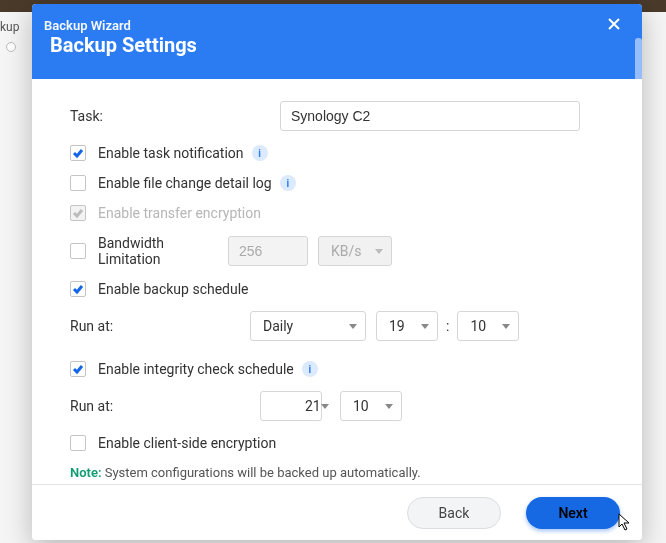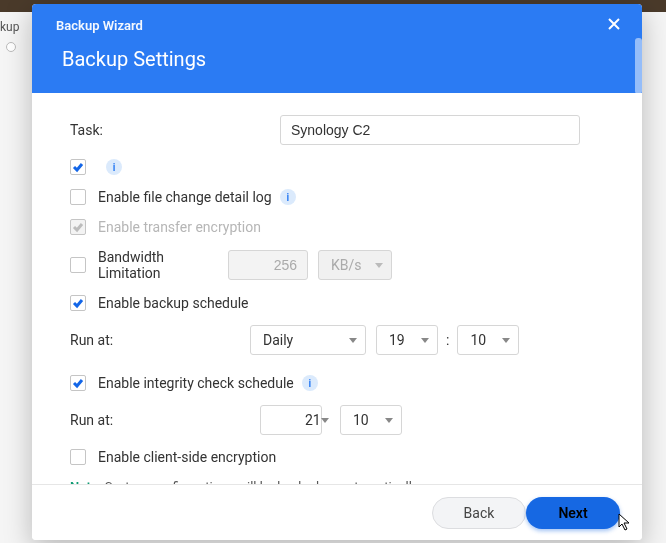--- a/index.html
+++ b/index.html
@@ -3,35 +3,35 @@
 <meta charset="utf-8">
 <style>
   * { box-sizing: border-box; margin: 0; padding: 0; }
   html, body { width: 666px; height: 543px; font-family: -apple-system, "Segoe UI", Roboto, Arial, sans-serif; background: #e8e8e8; overflow: hidden; }
   .backdrop { position: absolute; left: 0; top: 0; width: 666px; height: 543px; background: #f5f5f5; }
   .backdrop-stripe { position: absolute; left: 0; top: 0; width: 666px; height: 12px; background: #4a3a2a; }
   .bg-tab { position: absolute; left: 0; top: 20px; font-size: 12px; color: #555; }
   .bg-circle { position: absolute; left: 6px; top: 42px; width: 10px; height: 10px; border: 1px solid #bbb; border-radius: 50%; background: #fff; }
 
   .modal { position: absolute; left: 32px; top: 4px; width: 610px; height: 536px; background: #fff; border-radius: 4px; box-shadow: 0 8px 28px rgba(0,0,0,0.25); overflow: hidden; }
-  .hdr { background: #2b7bf3; color: #fff; padding: 14px 22px 22px 24px; position: relative; }
+  .hdr { background: #2b7bf3; color: #fff; padding: 14px 22px 22px 12px; position: relative; }
   .hdr-small { font-size: 13px; font-weight: 600; opacity: 0.95; }
-  .hdr-title { font-size: 20px; font-weight: 400; margin-top: 14px; margin-left: 6px; }
+  .hdr-title { font-size: 20px; font-weight: 700; margin-left: 6px; }
   .hdr-close { position: absolute; right: 14px; top: 12px; width: 22px; height: 22px; cursor: pointer; }
   .hdr-close svg { width: 16px; height: 16px; stroke: #fff; stroke-width: 2; }
   .hdr-scroll { position: absolute; right: 0; top: 34px; width: 7px; height: 56px; background: rgba(255,255,255,0.5); border-radius: 3px; }
 
   .body { padding: 22px 30px 8px 38px; font-size: 14px; color: #333; }
   .row { display: flex; align-items: center; margin-bottom: 14px; }
   .row.sub { }
   .lbl-col { width: 210px; color: #333; }
   .sub .lbl-col { width: 180px; }
 
   .text-input { width: 300px; height: 30px; border: 1px solid #d6d6d6; border-radius: 3px; padding: 0 10px; font-size: 14px; color: #333; background: #fff; }
-  .text-input.small { width: 80px; text-align: right; }
+  .text-input.small { width: 80px; text-align: left; }
   .text-input.disabled { background: #f3f3f3; color: #aaa; }
 
   .chk { width: 16px; height: 16px; border: 1px solid #c5c5c5; border-radius: 2px; margin-right: 12px; display: inline-flex; align-items: center; justify-content: center; background: #fff; cursor: pointer; flex: none; }
   .chk.checked svg { display: block; }
   .chk svg { display: none; width: 12px; height: 12px; stroke: #1366e8; stroke-width: 3; fill: none; }
   .chk.disabled { background: #f3f3f3; cursor: default; }
   .chk.disabled svg { stroke: #bcbcbc; }
   .chk-label.disabled { color: #b6b6b6; }
 
   .info { width: 16px; height: 16px; border-radius: 50%; background: #dbeafc; color: #2b7bf3; font-size: 10px; font-weight: 700; display: inline-flex; align-items: center; justify-content: center; margin-left: 8px; cursor: pointer; flex: none; }
@@ -40,21 +40,21 @@
   .sel.disabled { background: #f1f1f1; color: #aaa; cursor: default; }
   .sel .caret { margin-left: auto; }
   .caret { width: 0; height: 0; border-left: 4px solid transparent; border-right: 4px solid transparent; border-top: 5px solid #888; }
   .sel.disabled .caret { border-top-color: #bbb; }
   .colon { margin: 0 8px; color: #333; }
 
   .note-row { margin-top: 6px; font-size: 13px; }
   .note-label { color: #0f9b73; font-weight: 600; }
   .note-text { color: #555; }
 
-  .ftr { position: absolute; bottom: 0; left: 0; right: 0; height: 56px; border-top: 1px solid #e6e6e6; display: flex; align-items: center; justify-content: flex-end; padding: 0 22px; gap: 0; background: #fff; }
+  .ftr { position: absolute; bottom: 0; left: 0; right: 0; height: 56px; border-top: 1px solid #e6e6e6; display: flex; align-items: center; justify-content: flex-end; padding: 0 22px; gap: 25px; background: #fff; }
   .btn { height: 32px; min-width: 94px; border-radius: 16px; display: inline-flex; align-items: center; justify-content: center; font-size: 14px; cursor: pointer; border: 1px solid transparent; }
   .btn-secondary { background: #f3f4f6; color: #444; border-color: #dcdde0; }
   .btn-primary { background: #1668e3; color: #000000; font-weight: 600; box-shadow: 0 2px 4px rgba(22,104,227,0.4); }
 
   .cursor { position: absolute; width: 16px; height: 20px; }
 </style>
 </head>
 <body>
 
 <div class="backdrop">
@@ -82,20 +82,21 @@
       <div class="lbl-col">Task:</div>
       <input class="text-input" type="text" value="Synology C2" style="">
     </div>
 
     <div class="row">
       <span class="chk checked">
         <svg viewBox="0 0 12 12">
             <path d="M2 6 L5 9 L10 3"></path>
           </svg>
       </span>
+      <span class="chk-label">Enable task notification</span>
       <span class="info">i</span>
     </div>
 
     <div class="row">
       <span class="chk">
         
       </span>
       <span class="chk-label">Enable file change detail log</span>
       <span class="info">i</span>
     </div>

